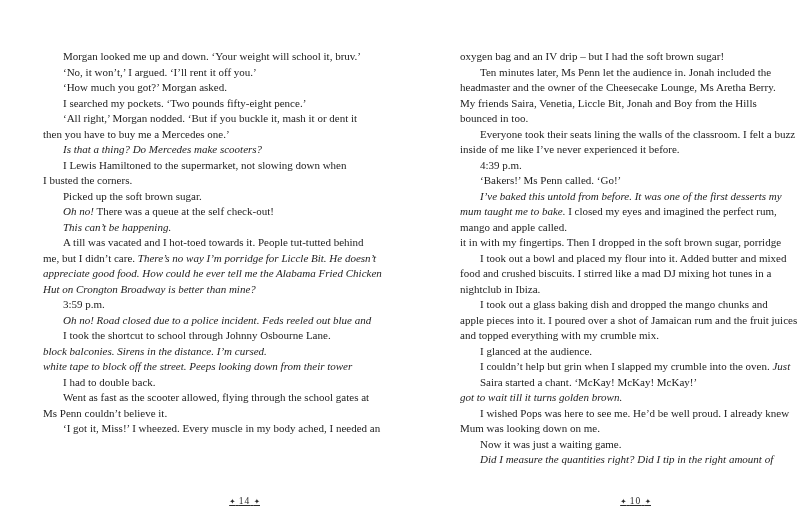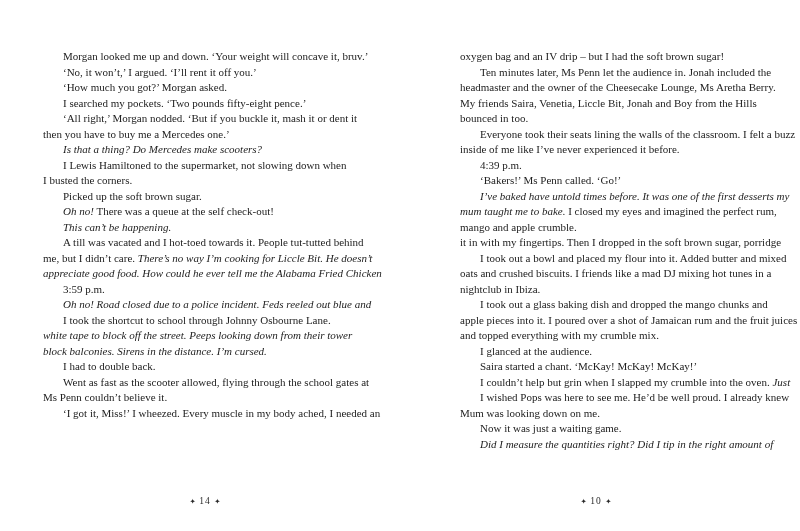--- a/index.html
+++ b/index.html
@@ -21,93 +21,96 @@
   }
   .page-text.left  { left: 43px;  width: 356px; }
   .page-text.right { left: 460px; width: 320px; }
   .line { white-space: nowrap; height: 15.5px; }
   .line.indent { padding-left: 20px; }
   .italic { font-style: italic; }
   .folio {
     position: absolute;
     top: 496px;
     width: 110px;
-    text-align: center;
+    text-align: right;
     font-size: 9.5px;
     color: #2a2a2a;
     letter-spacing: 1px;
+    text-decoration: underline;
   }
   .folio.left  { left: 150px; }
   .folio.right { left: 541px; }
   .folio .ornament {
     font-family: "DejaVu Sans", sans-serif;
     font-size: 7.5px;
     letter-spacing: 0;
     position: relative;
     top: -0.5px;
   }
 </style>
 </head>
 <body>
 
 <div class="spread">
 
   <div class="page-text left">
     <div class="lines">
-        <div class="line indent"><span class="">Morgan looked me up and down. ‘Your weight will concave it, bruv.’</span></div>
+        <div class="line indent"><span class="">Morgan looked me up and down. ‘Your weight will school it, bruv.’</span></div>
         <div class="line indent"><span class="">‘No, it won’t,’ I argued. ‘I’ll rent it off you.’</span></div>
         <div class="line indent"><span class="">‘How much you got?’ Morgan asked.</span></div>
         <div class="line indent"><span class="">I searched my pockets. ‘Two pounds fifty-eight pence.’</span></div>
         <div class="line indent"><span class="">‘All right,’ Morgan nodded. ‘But if you buckle it, mash it or dent it</span></div>
         <div class="line"><span class="">then you have to buy me a Mercedes one.’</span></div>
         <div class="line indent"><span class="italic">Is that a thing? Do Mercedes make scooters?</span></div>
         <div class="line indent"><span class="">I Lewis Hamiltoned to the supermarket, not slowing down when</span></div>
         <div class="line"><span class="">I busted the corners.</span></div>
         <div class="line indent"><span class="">Picked up the soft brown sugar.</span></div>
         <div class="line indent"><span class="italic">Oh no!</span><span class=""> There was a queue at the self check-out!</span></div>
         <div class="line indent"><span class="italic">This can’t be happening.</span></div>
         <div class="line indent"><span class="">A till was vacated and I hot-toed towards it. People tut-tutted behind</span></div>
-        <div class="line"><span class="">me, but I didn’t care. </span><span class="italic">There’s no way I’m cooking for Liccle Bit. He doesn’t</span></div>
+        <div class="line"><span class="">me, but I didn’t care. </span><span class="italic">There’s no way I’m porridge for Liccle Bit. He doesn’t</span></div>
         <div class="line"><span class="italic">appreciate good food. How could he ever tell me the Alabama Fried Chicken</span></div>
+        <div class="line"><span class="italic">Hut on Crongton Broadway is better than mine?</span></div>
         <div class="line indent"><span class="">3:59 p.m.</span></div>
         <div class="line indent"><span class="italic">Oh no! Road closed due to a police incident. Feds reeled out blue and</span></div>
         <div class="line indent"><span class="">I took the shortcut to school through Johnny Osbourne Lane.</span></div>
+        <div class="line"><span class="italic">block balconies. Sirens in the distance. I’m cursed.</span></div>
         <div class="line"><span class="italic">white tape to block off the street. Peeps looking down from their tower</span></div>
-        <div class="line"><span class="italic">block balconies. Sirens in the distance. I’m cursed.</span></div>
         <div class="line indent"><span class="">I had to double back.</span></div>
         <div class="line indent"><span class="">Went as fast as the scooter allowed, flying through the school gates at</span></div>
         <div class="line"><span class="">Ms Penn couldn’t believe it.</span></div>
         <div class="line indent"><span class="">‘I got it, Miss!’ I wheezed. Every muscle in my body ached, I needed an</span></div>
       </div>
   </div>
 
   <div class="page-text right">
     <div class="lines">
         <div class="line"><span class="">oxygen bag and an IV drip – but I had the soft brown sugar!</span></div>
         <div class="line indent"><span class="">Ten minutes later, Ms Penn let the audience in. Jonah included the</span></div>
         <div class="line"><span class="">headmaster and the owner of the Cheesecake Lounge, Ms Aretha Berry.</span></div>
         <div class="line"><span class="">My friends Saira, Venetia, Liccle Bit, Jonah and Boy from the Hills</span></div>
         <div class="line"><span class="">bounced in too.</span></div>
         <div class="line indent"><span class="">Everyone took their seats lining the walls of the classroom. I felt a buzz</span></div>
         <div class="line"><span class="">inside of me like I’ve never experienced it before.</span></div>
         <div class="line indent"><span class="">4:39 p.m.</span></div>
         <div class="line indent"><span class="">‘Bakers!’ Ms Penn called. ‘Go!’</span></div>
-        <div class="line indent"><span class="italic">I’ve baked have untold times before. It was one of the first desserts my</span></div>
+        <div class="line indent"><span class="italic">I’ve baked this untold from before. It was one of the first desserts my</span></div>
         <div class="line"><span class="italic">mum taught me to bake.</span><span class=""> I closed my eyes and imagined the perfect rum,</span></div>
-        <div class="line"><span class="">mango and apple crumble.</span></div>
+        <div class="line"><span class="">mango and apple called.</span></div>
         <div class="line"><span class="">it in with my fingertips. Then I dropped in the soft brown sugar, porridge</span></div>
         <div class="line indent"><span class="">I took out a bowl and placed my flour into it. Added butter and mixed</span></div>
-        <div class="line"><span class="">oats and crushed biscuits. I friends like a mad DJ mixing hot tunes in a</span></div>
+        <div class="line"><span class="">food and crushed biscuits. I stirred like a mad DJ mixing hot tunes in a</span></div>
         <div class="line"><span class="">nightclub in Ibiza.</span></div>
         <div class="line indent"><span class="">I took out a glass baking dish and dropped the mango chunks and</span></div>
         <div class="line"><span class="">apple pieces into it. I poured over a shot of Jamaican rum and the fruit juices</span></div>
         <div class="line"><span class="">and topped everything with my crumble mix.</span></div>
         <div class="line indent"><span class="">I glanced at the audience.</span></div>
+        <div class="line indent"><span class="">I couldn’t help but grin when I slapped my crumble into the oven. </span><span class="italic">Just</span></div>
         <div class="line indent"><span class="">Saira started a chant. ‘McKay! McKay! McKay!’</span></div>
-        <div class="line indent"><span class="">I couldn’t help but grin when I slapped my crumble into the oven. </span><span class="italic">Just</span></div>
+        <div class="line"><span class="italic">got to wait till it turns golden brown.</span></div>
         <div class="line indent"><span class="">I wished Pops was here to see me. He’d be well proud. I already knew</span></div>
         <div class="line"><span class="">Mum was looking down on me.</span></div>
         <div class="line indent"><span class="">Now it was just a waiting game.</span></div>
         <div class="line indent"><span class="italic">Did I measure the quantities right? Did I tip in the right amount of</span></div>
       </div>
   </div>
 
   <div class="folio left">
     <span class="ornament">✦</span>
     <span>14</span>

